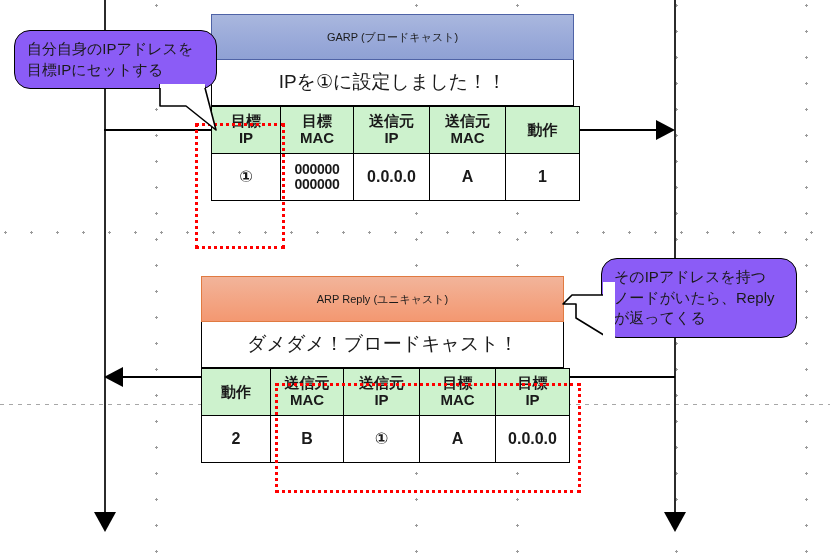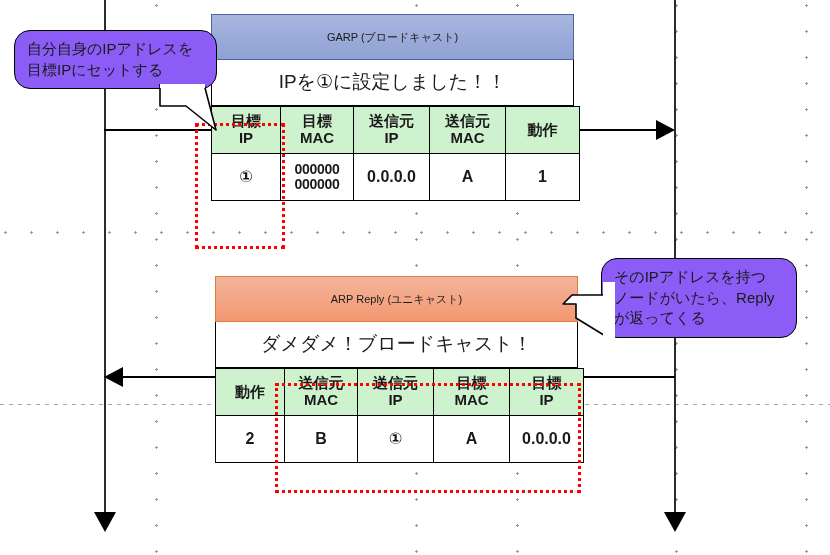--- a/index.html
+++ b/index.html
@@ -200,21 +200,21 @@
         <td class="val">0.0.0.0</td>
         <td class="val">A</td>
         <td class="val">1</td>
       </tr>
     </tbody>
       </table>
   </div>
 
   <div class="redbox" style="left:195px;top:123px;width:90px;height:126px;"></div>
 
-  <div class="packet" style="left:215px;top:276px;width:363px;">
+  <div class="packet" style="left:201px;top:276px;width:363px;">
 
     <div class="pkt-title orange nosel">ARP Reply (ユニキャスト)</div>
 
     <div class="pkt-sub nosel">ダメダメ！ブロードキャスト！</div>
 
     <table class="pkt-tbl" style="width:363px;">
       <tbody>
           <tr>
         <td class="hd" style="width:68px;">
           <span>動作</span>

